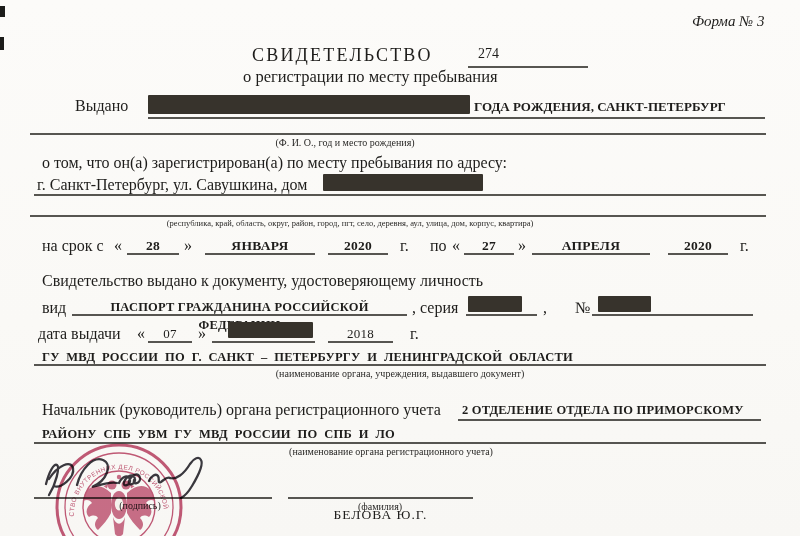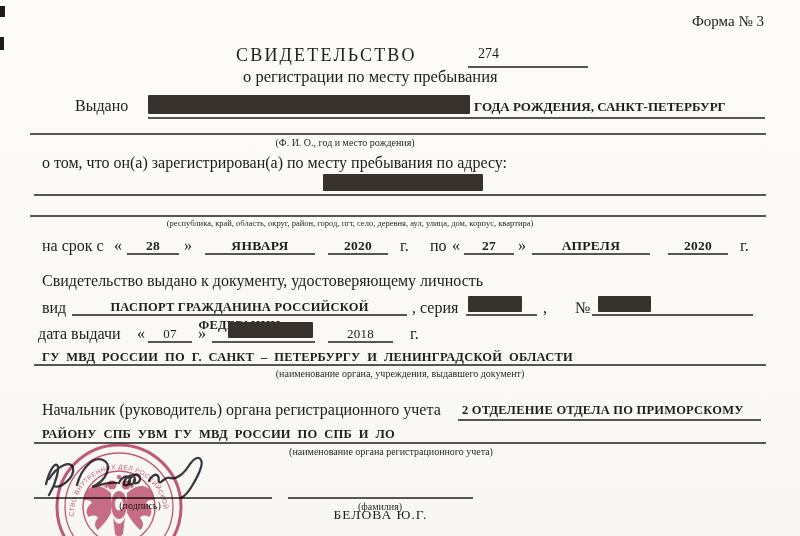--- a/index.html
+++ b/index.html
@@ -28,34 +28,35 @@
   .wsp{word-spacing:3.5px;}
 </style>
 </head>
 <body>
 
 <div class="page">
 
   <div class="edge" style="top:6px;width:5px;height:11px;"></div>
   <div class="edge" style="top:37px;width:4px;height:13px;"></div>
 
-  <div class="abs t15 z2" style="left:692px;top:13px;">Форма № 3</div>
-  <div class="abs titleT z2" style="left:236px;top:45px;">СВИДЕТЕЛЬСТВО</div>
+  <div class="abs t15 z2" style="left:692px;top:13px;font-style:italic;">Форма № 3</div>
+  <div class="abs titleT z2" style="left:252px;top:45px;">СВИДЕТЕЛЬСТВО</div>
   <div class="blank z2" style="left:468px;top:46px;width:110px;height:20px;text-align:left;padding-left:10px;font-size:14px;"><span>274</span></div>
   <div class="abs z2" style="left:243px;top:67px;font-size:16.5px;">о регистрации по месту пребывания</div>
 
   <div class="abs t16 z2" style="left:75px;top:97px;">Выдано</div>
   <div class="bar z2" style="left:148px;top:95px;width:322px;height:19px;"></div>
   <div class="abs z2" style="left:474px;top:99px;font-size:13px;font-weight:bold;">ГОДА РОЖДЕНИЯ, САНКТ-ПЕТЕРБУРГ</div>
   <div class="line" style="left:148px;top:117px;width:617px;"></div>
 
   <div class="line" style="left:30px;top:133px;width:736px;"></div>
   <div class="abs cap z2" style="left:345px;top:137px;">(Ф. И. О., год и место рождения)</div>
 
   <div class="abs t16 z2" style="left:42px;top:154px;">о том, что он(а) зарегистрирован(а) по месту пребывания по адресу:</div>
+  <div class="abs t16 z2" style="left:37px;top:176px;">г. Санкт-Петербург, ул. Савушкина, дом</div>
   <div class="bar z2" style="left:323px;top:174px;width:160px;height:17px;"></div>
   <div class="line" style="left:34px;top:194px;width:732px;"></div>
   <div class="line" style="left:30px;top:215px;width:736px;"></div>
   <div class="abs cap z2" style="left:350px;top:218px;font-size:8.5px;">(республика, край, область, округ, район, город, пгт, село, деревня, аул, улица, дом, корпус, квартира)</div>
 
   <div class="abs t16 z2" style="left:42px;top:237px;">на срок с</div>
   <div class="abs t16 z2" style="left:114px;top:237px;">«</div>
   <div class="blank z2" style="left:127px;top:236px;width:52px;height:17px;"><span class="v">28</span></div>
   <div class="abs t16 z2" style="left:184px;top:237px;">»</div>
   <div class="blank z2" style="left:205px;top:236px;width:110px;height:17px;"><span class="v">ЯНВАРЯ</span></div>

